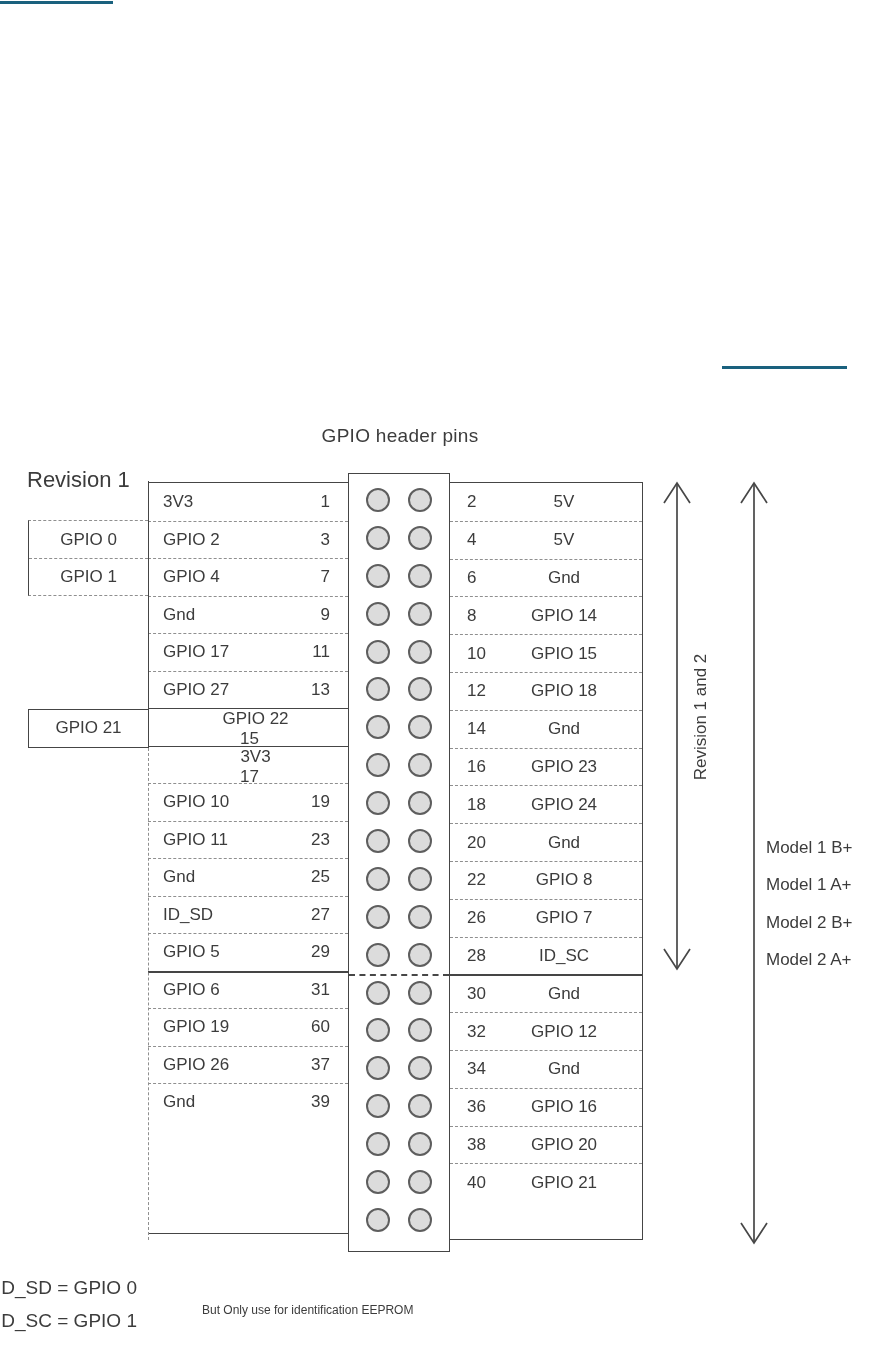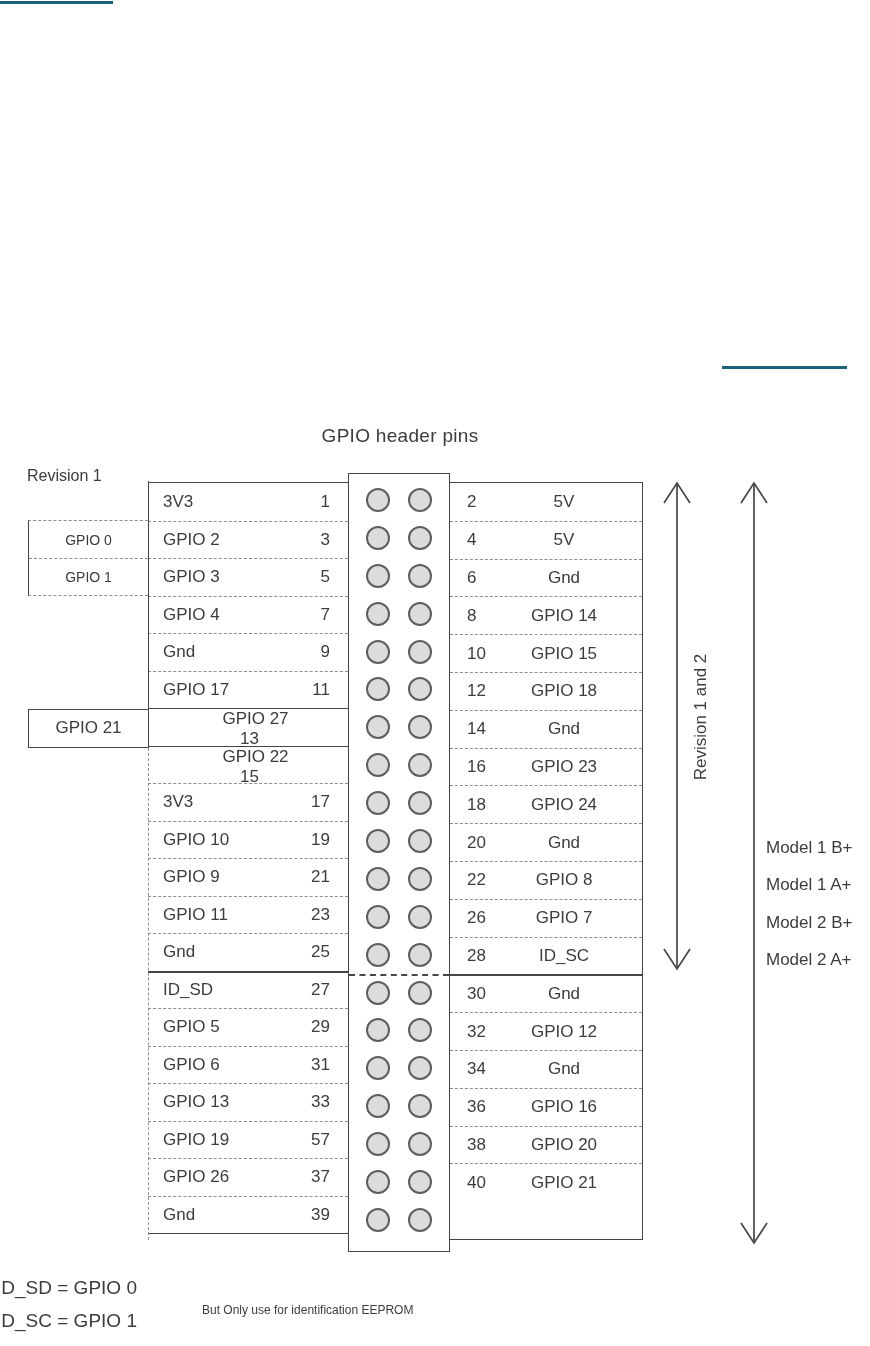--- a/index.html
+++ b/index.html
@@ -16,21 +16,21 @@
   }
   .abs{position:absolute;}
 
   
   .rule{height:3px;background:var(--accent);}
   #rule-top{left:0;top:1px;width:113px;}
   #rule-right{left:722px;top:366px;width:125px;}
 
   
   #title{left:250px;top:425px;width:300px;text-align:center;font-size:19px;letter-spacing:.3px;}
-  #rev1-heading{left:27px;top:467px;font-size:16px;}
+  #rev1-heading{left:27px;top:467px;font-size:22px;}
 
   
   .half{box-sizing:border-box;display:grid;grid-template-rows:repeat(20,1fr);font-size:17px;}
   #left-part{left:148px;top:482px;width:200px;height:752px;
     border-top:1.6px solid var(--ln);border-bottom:1.6px solid var(--ln);}
   #right-part{left:450px;top:482px;width:193px;height:758px;
     border:1.6px solid var(--ln);border-left:none;}
   .prow{display:flex;align-items:center;min-height:0;}
   .half .prow + .prow{border-top:1.5px dashed var(--dash);}
   #left-part .prow:nth-child(7),
@@ -44,21 +44,21 @@
 
   
   #edge-solid{left:148px;top:481px;width:0;height:267px;border-left:1.6px solid var(--ln);}
   #edge-dash{left:148px;top:748px;width:0;height:492px;border-left:1.5px dashed var(--dash);}
 
   
   #rev1-box-a{left:28px;top:520px;width:120px;height:76px;box-sizing:border-box;
     border-left:1.5px solid var(--ln);
     border-top:1.5px dashed var(--dash);border-bottom:1.5px dashed var(--dash);
     display:grid;grid-template-rows:1fr 1fr;}
-  .alias{display:flex;align-items:center;justify-content:center;font-size:14px;}
+  .alias{display:flex;align-items:center;justify-content:center;font-size:17px;}
   #rev1-box-a .alias + .alias{border-top:1.5px dashed var(--dash);}
   #rev1-box-b{left:28px;top:709px;width:120px;height:38.5px;box-sizing:border-box;
     border:1.6px solid var(--ln);border-right:none;
     display:flex;align-items:center;justify-content:center;font-size:17px;}
 
   
   #connector{left:348px;top:473px;width:102px;height:779px;box-sizing:border-box;
     background:#fff;border:1.6px solid var(--ln);
     padding-top:7px;display:flex;flex-direction:column;}
   .conn-row{flex:0 0 37.9px;display:flex;justify-content:center;align-items:center;gap:18px;}
@@ -97,24 +97,20 @@
     <div class="prow">
       <span class="lbl">3V3</span>
       <span class="num">1</span>
     </div>
 
     <div class="prow">
       <span class="lbl">GPIO 2</span>
       <span class="num">3</span>
     </div>
 
-    <div class="prow">
-      <span class="lbl">GPIO 3</span>
-      <span class="num">5</span>
-    </div>
 
     <div class="prow">
       <span class="lbl">GPIO 4</span>
       <span class="num">7</span>
     </div>
 
     <div class="prow">
       <span class="lbl">Gnd</span>
       <span class="num">9</span>
     </div>
@@ -137,24 +133,20 @@
     <div class="prow">
       <span class="lbl">3V3</span>
       <span class="num">17</span>
     </div>
 
     <div class="prow">
       <span class="lbl">GPIO 10</span>
       <span class="num">19</span>
     </div>
 
-    <div class="prow">
-      <span class="lbl">GPIO 9</span>
-      <span class="num">21</span>
-    </div>
 
     <div class="prow">
       <span class="lbl">GPIO 11</span>
       <span class="num">23</span>
     </div>
 
     <div class="prow">
       <span class="lbl">Gnd</span>
       <span class="num">25</span>
     </div>
@@ -167,28 +159,24 @@
     <div class="prow">
       <span class="lbl">GPIO 5</span>
       <span class="num">29</span>
     </div>
 
     <div class="prow">
       <span class="lbl">GPIO 6</span>
       <span class="num">31</span>
     </div>
 
-    <div class="prow">
-      <span class="lbl">GPIO 13</span>
-      <span class="num">33</span>
-    </div>
 
     <div class="prow">
       <span class="lbl">GPIO 19</span>
-      <span class="num">57</span>
+      <span class="num">60</span>
     </div>
 
     <div class="prow">
       <span class="lbl">GPIO 26</span>
       <span class="num">37</span>
     </div>
 
     <div class="prow">
       <span class="lbl">Gnd</span>
       <span class="num">39</span>

